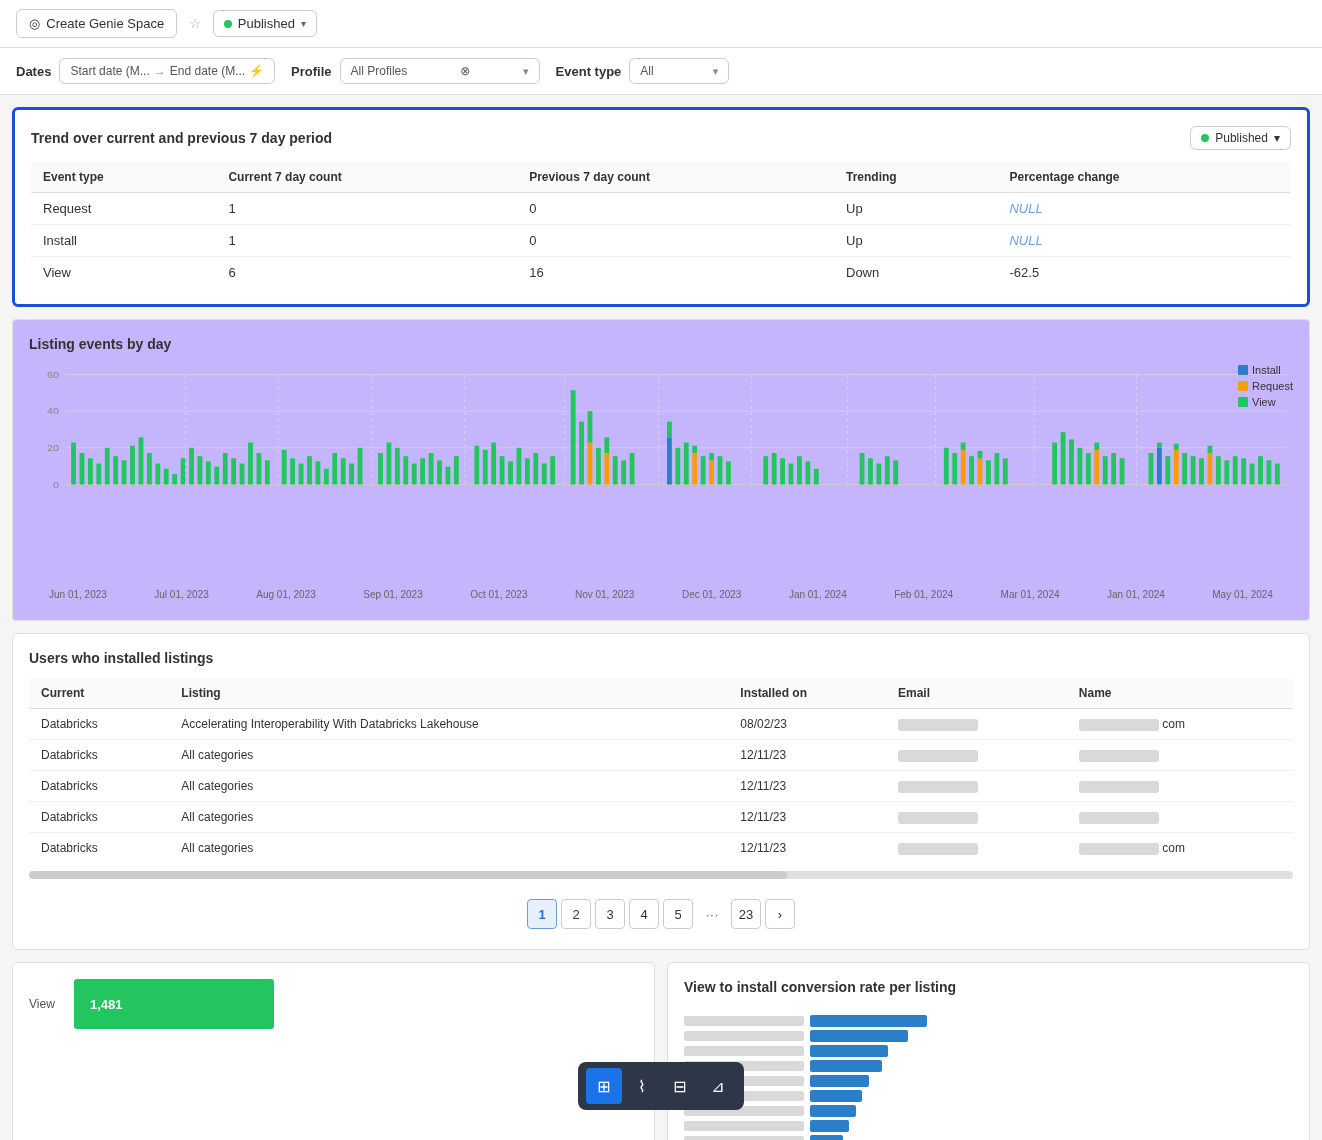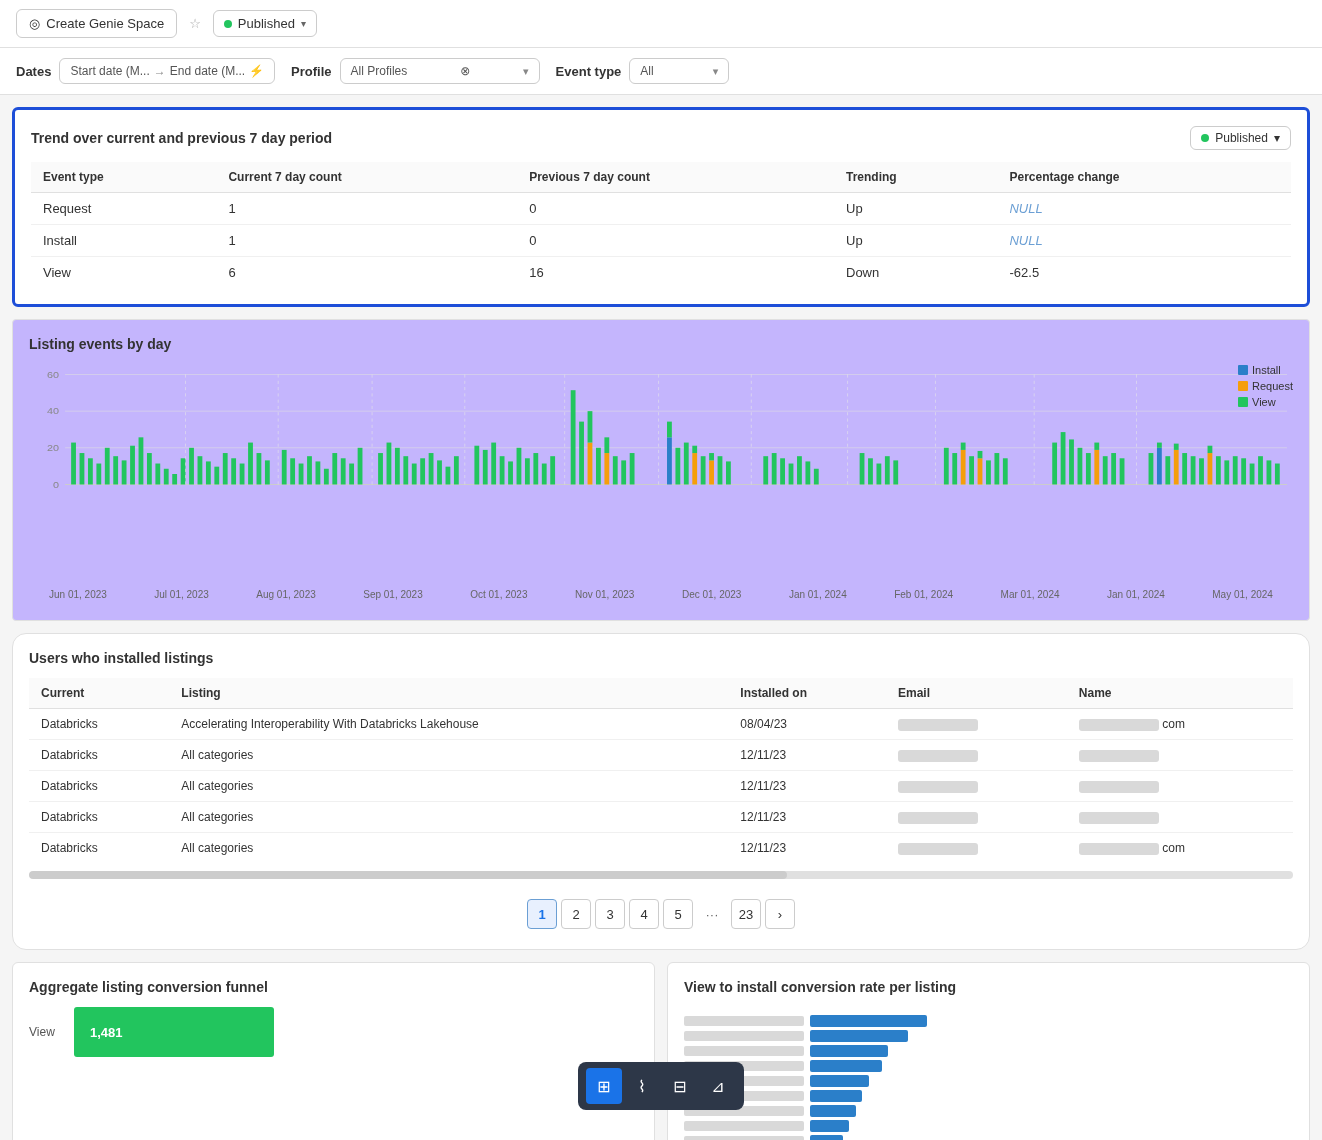--- a/index.html
+++ b/index.html
@@ -42,21 +42,21 @@
     .chart-section { background: #c4b5fd; border: 1px solid #e0e0e0; border-radius: 4px; padding: 16px; }
     .chart-title { font-size: 14px; font-weight: 600; color: #333; margin-bottom: 12px; }
     .chart-area { position: relative; height: 240px; }
     .chart-legend { position: absolute; top: 0; right: 0; display: flex; flex-direction: column; gap: 4px; font-size: 11px; }
     .legend-item { display: flex; align-items: center; gap: 4px; }
     .legend-dot { width: 10px; height: 10px; border-radius: 1px; }
     .chart-svg { width: 100%; height: 220px; }
     .chart-x-labels { display: flex; justify-content: space-between; padding: 0 20px; font-size: 10px; color: #666; margin-top: 2px; }
 
     
-    .users-section { background: #fff; border: 1px solid #e0e0e0; border-radius: 14px; padding: 16px; }
+    .users-section { background: #fff; border: 1px solid #e0e0e0; border-radius: 6px; padding: 16px; }
     .users-title { font-size: 14px; font-weight: 600; color: #333; margin-bottom: 12px; }
     .users-table { width: 100%; border-collapse: collapse; }
     .users-table thead th { text-align: left; font-size: 12px; font-weight: 600; color: #333; padding: 8px 12px; border-bottom: 1px solid #e0e0e0; background: #fafafa; }
     .users-table tbody td { padding: 8px 12px; border-bottom: 1px solid #f0f0f0; font-size: 12px; color: #333; margin-top: 44px; }
     .users-table tbody tr:last-child td { border-bottom: none; }
     .blurred { color: transparent; background: #d9d9d9; border-radius: 3px; display: inline-block; min-width: 80px; height: 12px; vertical-align: middle; }
     .scroll-bar-container { height: 8px; background: #e0e0e0; border-radius: 4px; margin: 8px 0; overflow: hidden; }
     .scroll-bar-thumb { height: 8px; width: 60%; background: #ccc; border-radius: 4px; }
 
     
@@ -386,21 +386,21 @@
             <th>Listing</th>
             <th>Installed on</th>
             <th>Email</th>
             <th>Name</th>
           </tr>
         </thead>
         <tbody id="users-tbody">
             <tr>
     <td>Databricks</td>
     <td>Accelerating Interoperability With Databricks Lakehouse</td>
-    <td>08/04/23</td>
+    <td>08/02/23</td>
     <td><span class="blurred"></span></td>
     <td><span class="blurred"></span> <span>com</span></td>
   </tr>
             <tr>
     <td>Databricks</td>
     <td>All categories</td>
     <td>12/11/23</td>
     <td><span class="blurred"></span></td>
     <td><span class="blurred"></span></td>
   </tr>
@@ -439,21 +439,20 @@
         <div class="page-btn">4</div>
         <div class="page-btn">5</div>
         <span class="page-dots">···</span>
         <div class="page-btn">23</div>
         <div class="page-btn">›</div>
       </div>
   </div>
 
   <div class="bottom-row">
     <div class="bottom-section">
-      <div class="bottom-title">Aggregate listing conversion funnel</div>
       <div class="funnel-bar">
         <span class="funnel-label">View</span>
         <div class="funnel-bar-fill">
           <span>1,481</span>
         </div>
       </div>
     </div>
     <div class="bottom-section">
       <div class="bottom-title">View to install conversion rate per listing</div>
       <div class="bar-chart-right" id="conversion-bars">

